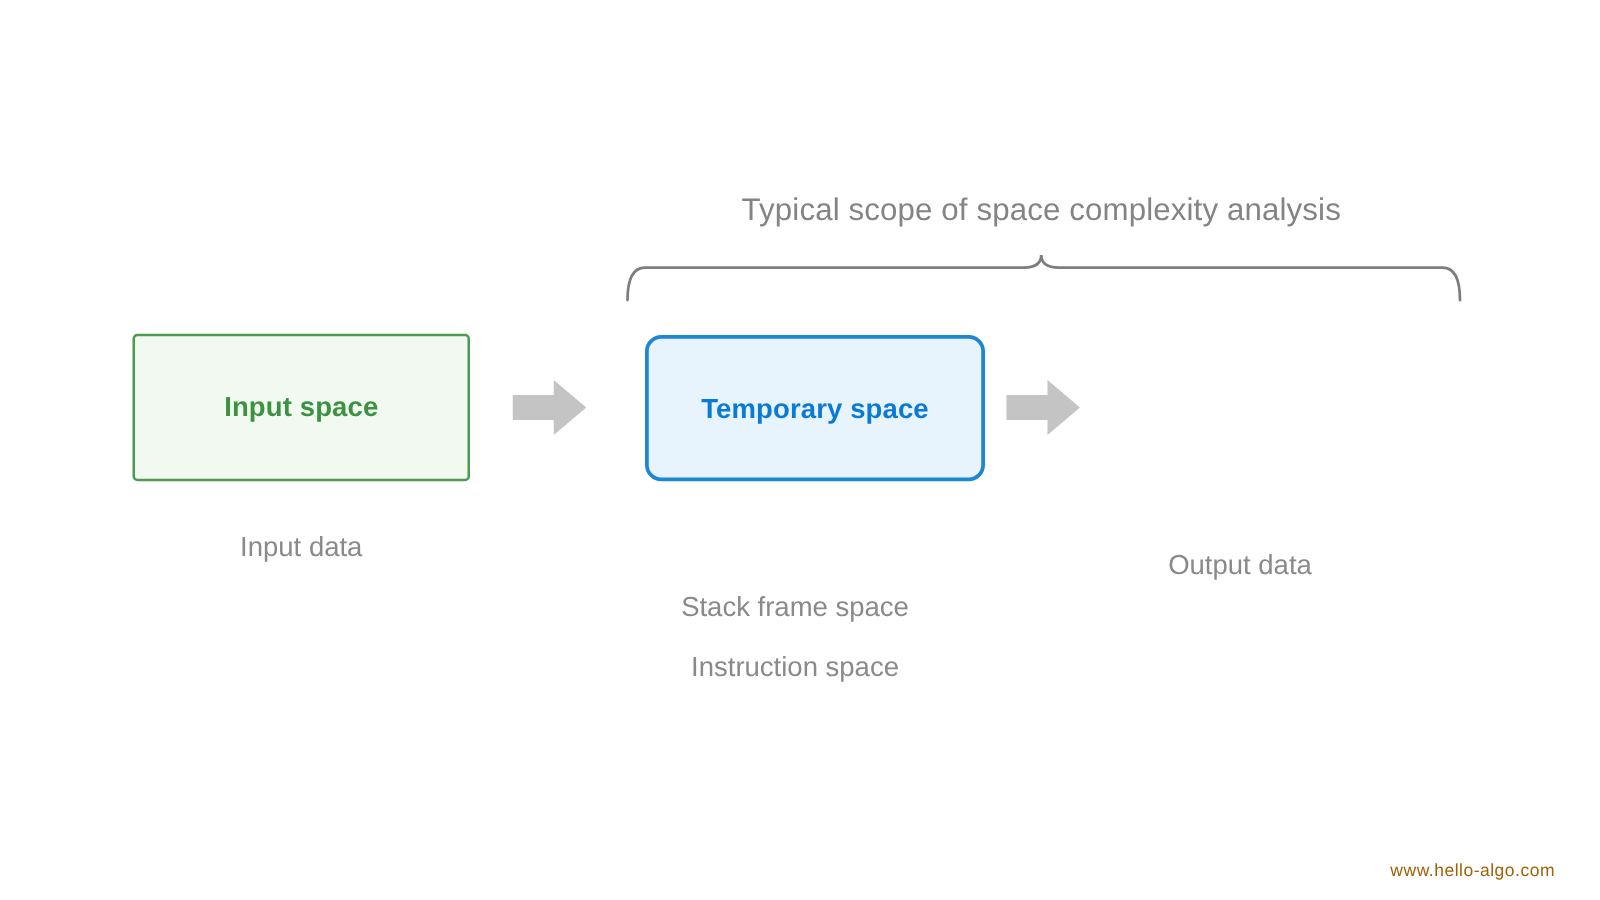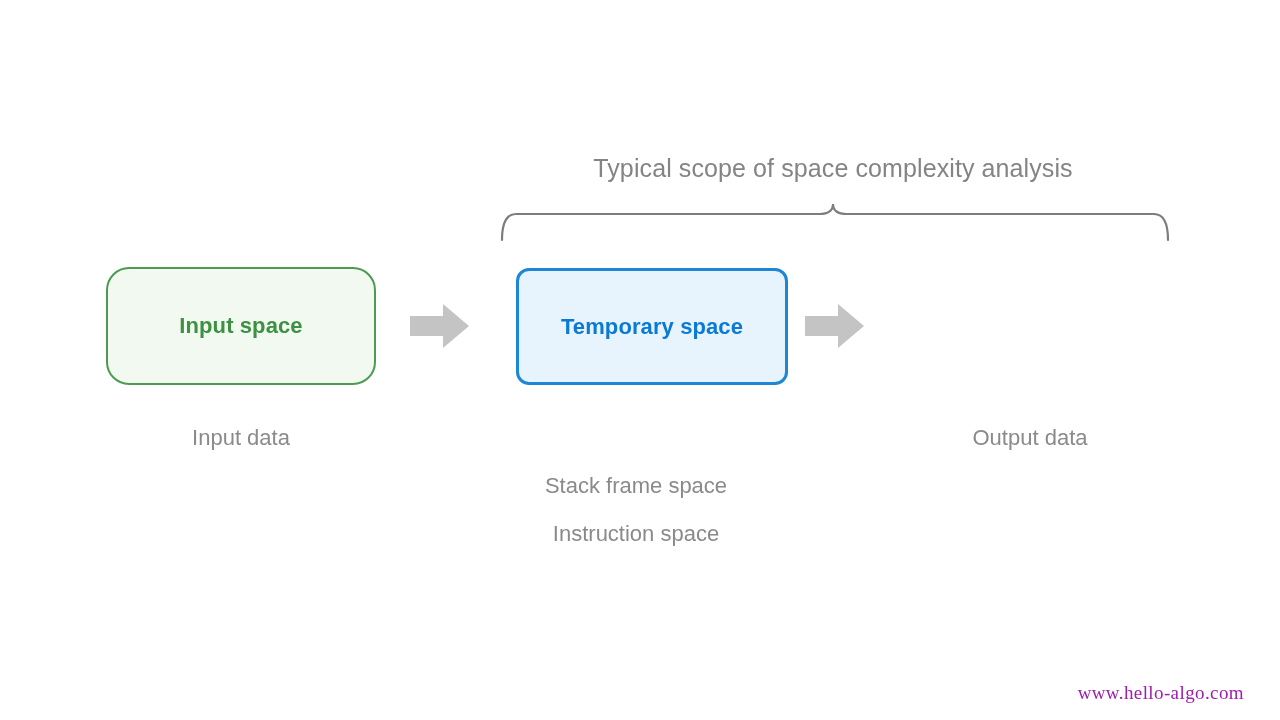--- a/index.html
+++ b/index.html
@@ -53,21 +53,21 @@
     font-weight: bold;
     letter-spacing: 0.1px;
     white-space: nowrap;
   }
   .box-input {
     left: 106px;
     top: 267px;
     width: 270px;
     height: 118px;
     border: 2px solid #4e9a51;
-    border-radius: 23px;
+    border-radius: 4px;
     background: #f2f9f1;
     color: #3d9142;
   }
   .box-temp {
     left: 500px;
     top: 268px;
     width: 272px;
     height: 117px;
     border: 3px solid #1e87d4;
     border-radius: 13px;
@@ -100,33 +100,33 @@
   .caption {
     position: absolute;
     text-align: center;
     font-size: 22px;
     font-weight: 400;
     color: #8a8a8a;
     white-space: nowrap;
   }
   .cap-col-input  { left: 106px; width: 270px; }
   .cap-col-temp   { left: 500px; width: 272px; }
-  .cap-col-output { left: 895px; width: 270px; }
+  .cap-col-output { left: 857px; width: 270px; margin-top: 14px; }
   .cap-row-1 { top: 425px; }
   .cap-row-2 { top: 473px; }
   .cap-row-3 { top: 521px; text-align: center; }
 
   
   .watermark {
     position: absolute;
     right: 16px;
     bottom: 16px;
-    font-family: Liberation Serif, serif;
-    font-size: 19px;
-    color: #a21caf;
+    font-family: Liberation Sans, sans-serif;
+    font-size: 14px;
+    color: #a16207;
     letter-spacing: 0.4px;
     white-space: nowrap;
   }
 </style>
 </head>
 <body>
 
 <div id="canvas">
 
   <div class="scope-title">Typical scope of space complexity analysis</div>

